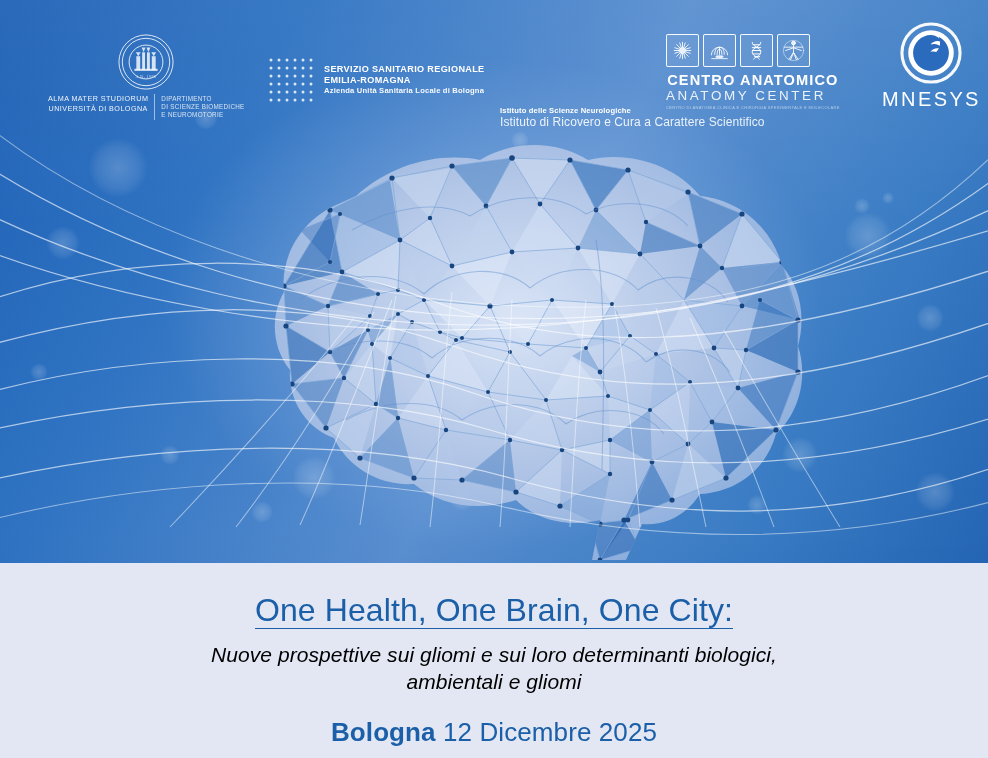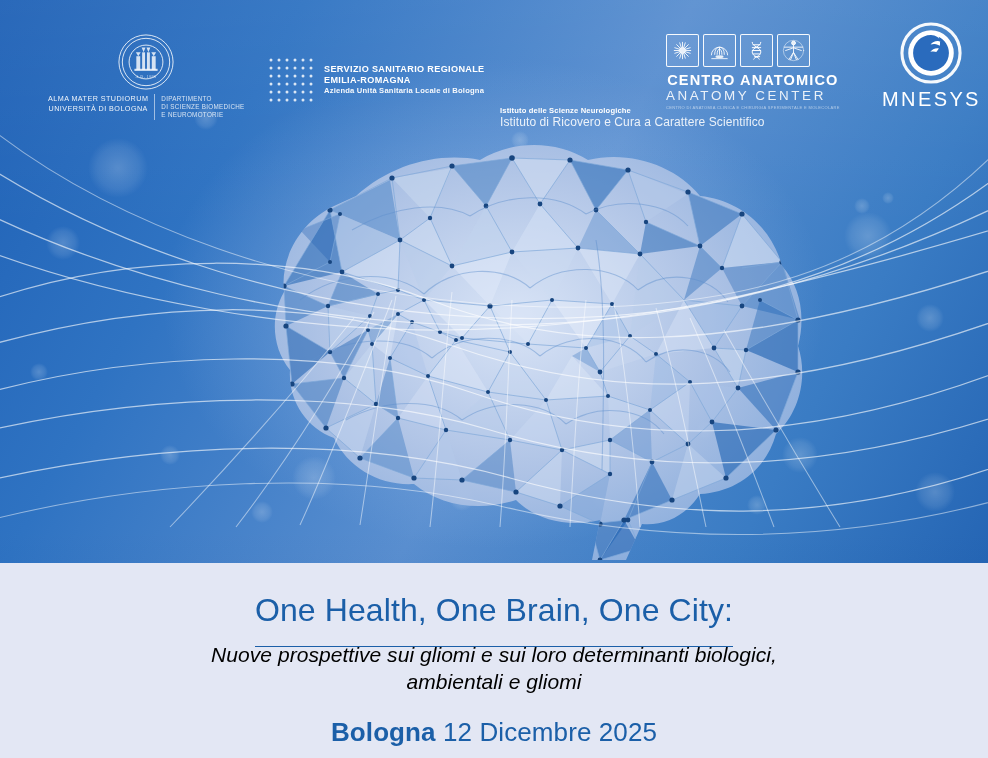--- a/index.html
+++ b/index.html
@@ -170,21 +170,21 @@
     margin: 0;
     padding-top: 31px;
     font-size: 32px;
     font-weight: normal;
     color: #1b5fa8;
     letter-spacing: 0.1px;
     line-height: 1.05;
   }
   .main-title span {
     border-bottom: 1.6px solid #1b5fa8;
-    padding-bottom: 18px;
+    padding-bottom: 0;
   }
   .sub-title {
     margin: 0;
     padding-top: 13px;
     font-size: 21px;
     font-style: italic;
     color: #000000;
     line-height: 1.30;
     letter-spacing: 0.05px;
   }

